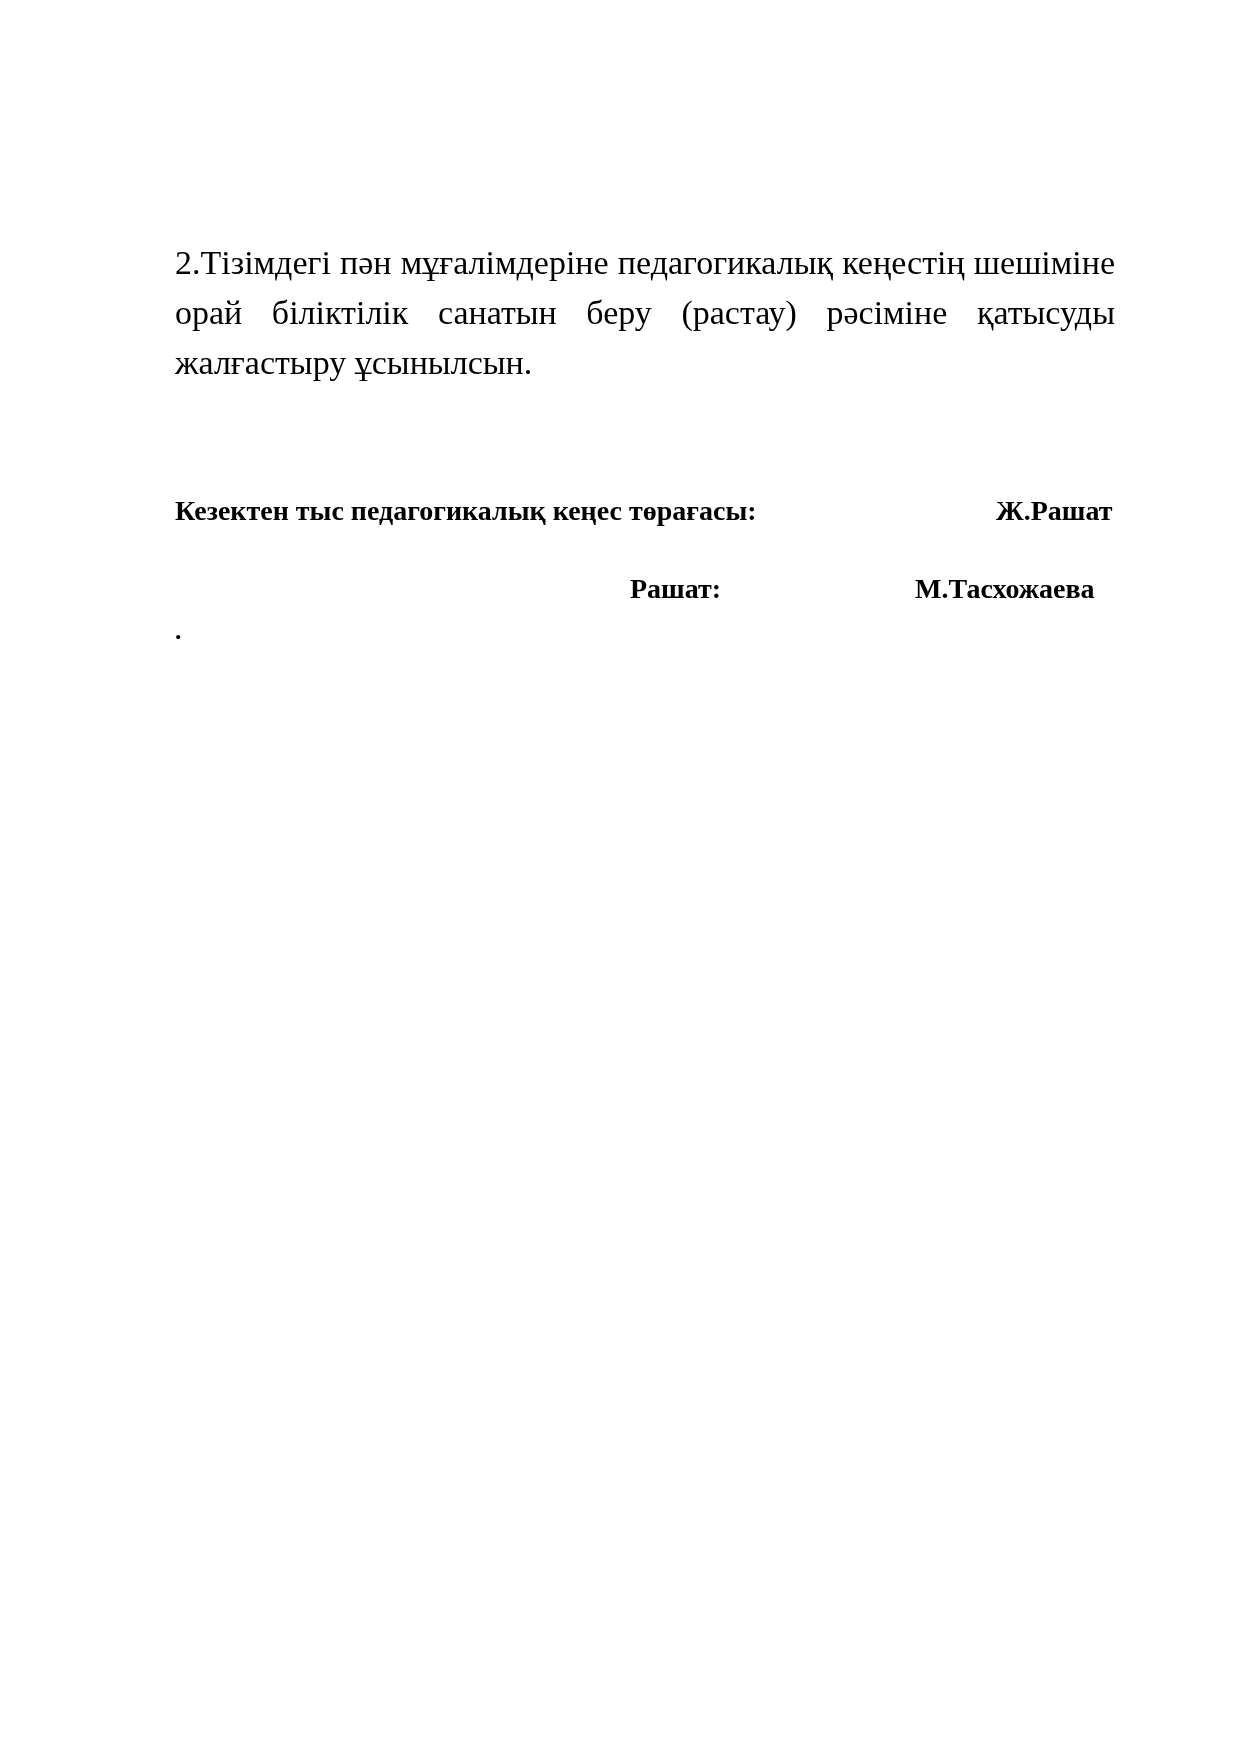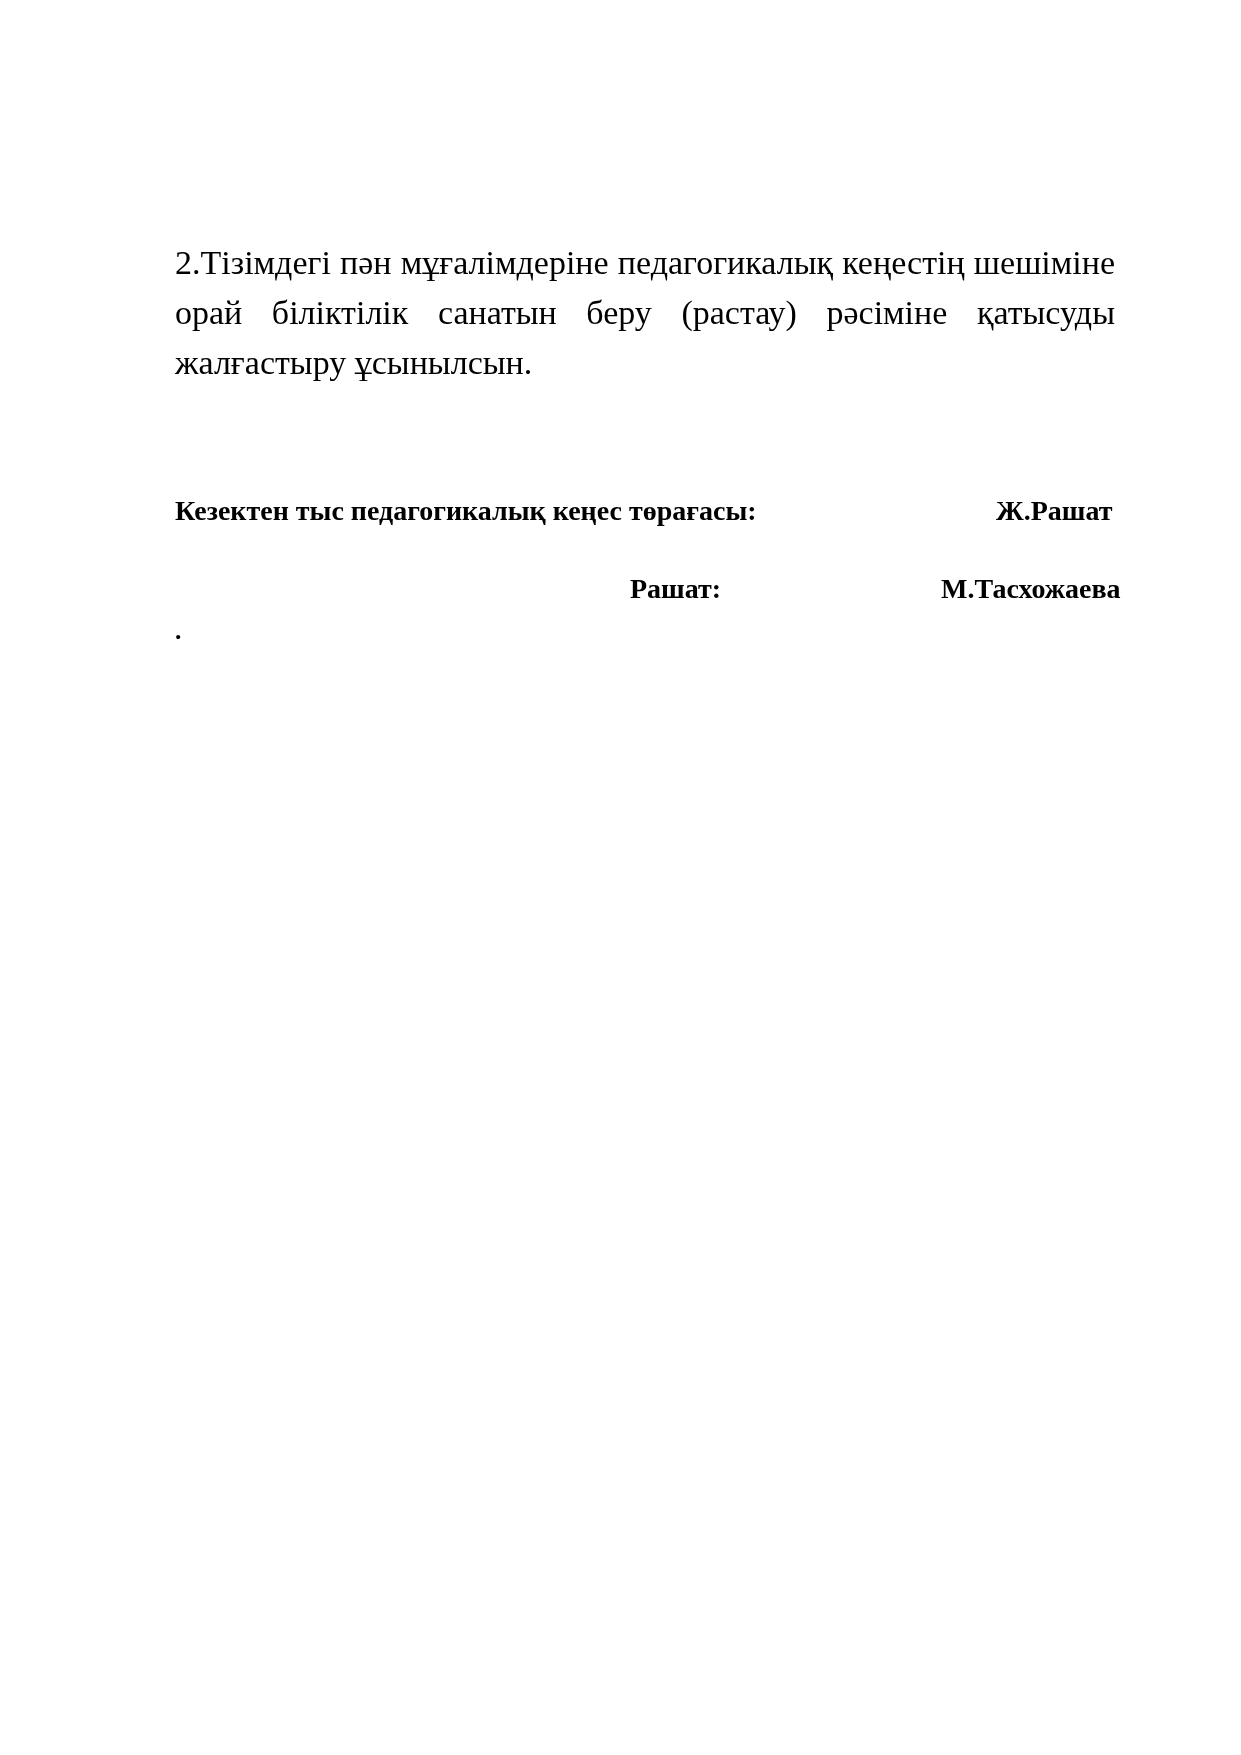--- a/index.html
+++ b/index.html
@@ -54,21 +54,21 @@
     position: absolute;
     white-space: nowrap;
   }
   .sig-name {
     position: absolute;
     white-space: nowrap;
   }
   .chair .sig-label { left: 0px; top: 0px; }
   .chair .sig-name  { left: 805px; top: 0px; margin-left: 16px; }
   .secretary .sig-label { left: 455px; top: 0px; }
-  .secretary .sig-name  { left: 740px; top: 0px; margin-left: 26px; }
+  .secretary .sig-name  { left: 740px; top: 0px; }
 
   .trailing-dot {
     position: absolute;
     left: 175px;
     top: 618px;
     font-size: 25.5px;
     font-weight: bold;
     line-height: 1;
     font-family: "Liberation Serif", "DejaVu Serif", serif;
   }

